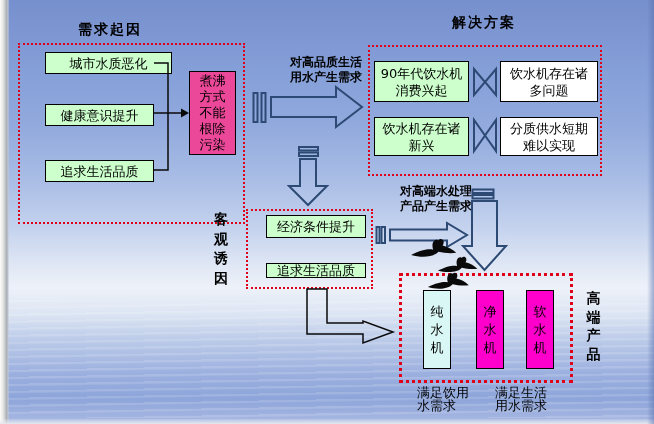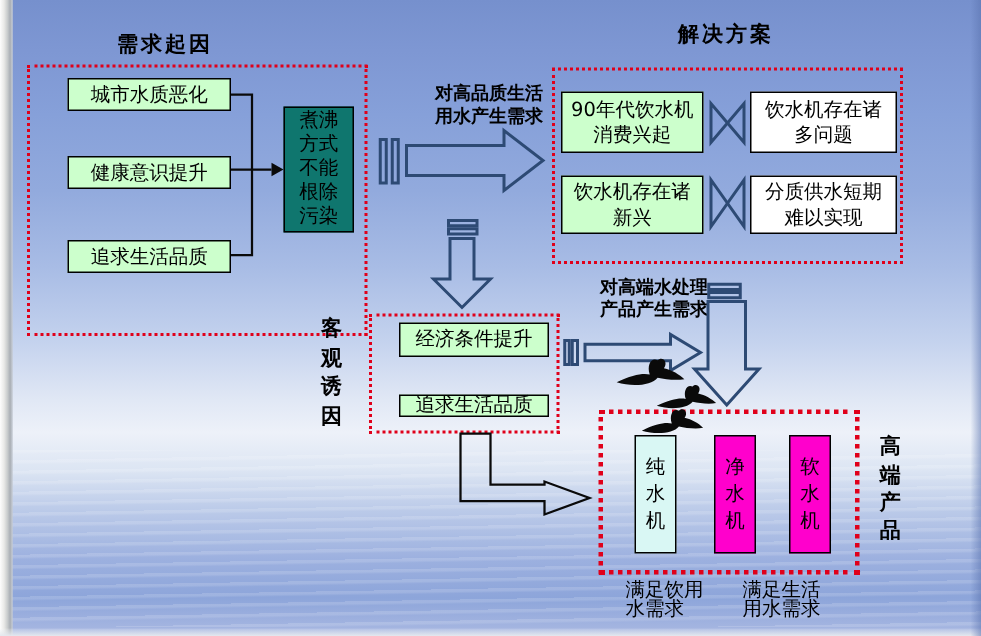--- a/index.html
+++ b/index.html
@@ -25,21 +25,21 @@
     background:linear-gradient(270deg,rgba(90,115,175,.55),rgba(90,115,175,0));}
   
   .abs{position:absolute;box-sizing:border-box;}
   .dotted{border:2px dotted #e0001a;}
   .dotted-thick{border:3px dotted #e0001a;}
   .node{display:flex;align-items:center;justify-content:center;
     border:1.5px solid #000;font-size:13px;line-height:17px;
     text-align:center;white-space:pre-line;}
   .green{background:#ccffcc;}
   .yellow{background:#ffffff;}
-  .gold{background:#0f766e;}
+  .gold{background:#ec4899;}
   .title{font-size:14px;font-weight:bold;letter-spacing:2px;white-space:pre-line;}
   .label{font-size:12px;font-weight:700;text-align:right;white-space:pre-line;line-height:15px;}
   .vlabel{font-size:14px;font-weight:600;line-height:19.5px;white-space:pre-line;text-align:center;}
   .caption{font-size:13px;line-height:13px;white-space:pre-line;text-align:left;font-family:Liberation Serif, serif;}
   svg.overlay{position:absolute;left:0;top:0;pointer-events:none;}
 </style>
 </head>
 <body>
 
 <div id="stage">
@@ -47,21 +47,21 @@
   <div class="bg-sky"></div>
   <div class="water-streaks"></div>
   <div class="frame-left"></div>
   <div class="frame-bottom"></div>
   <div class="shade-right"></div>
 
   <div class="abs title" style="left:78px;top:21px;">需求起因</div>
   <div class="abs title" style="left:452px;top:14px;">解决方案</div>
 
   <div class="abs dotted" style="left:18px;top:43px;width:227px;height:181px;"></div>
-  <div class="abs node green" style="left:45px;top:52px;width:109px;height:22px;">城市水质恶化</div>
+  <div class="abs node green" style="left:45px;top:52px;width:127px;height:22px;">城市水质恶化</div>
   <div class="abs node green" style="left:45px;top:104px;width:109px;height:22px;">健康意识提升</div>
   <div class="abs node green" style="left:45px;top:160px;width:109px;height:22px;">追求生活品质</div>
   <div class="abs node gold" style="left:189px;top:71px;width:47px;height:84px;line-height:16px;">煮沸
 方式
 不能
 根除
 污染</div>
 
   <div class="abs vlabel" style="left:212px;top:210px;width:18px;">客
 观

